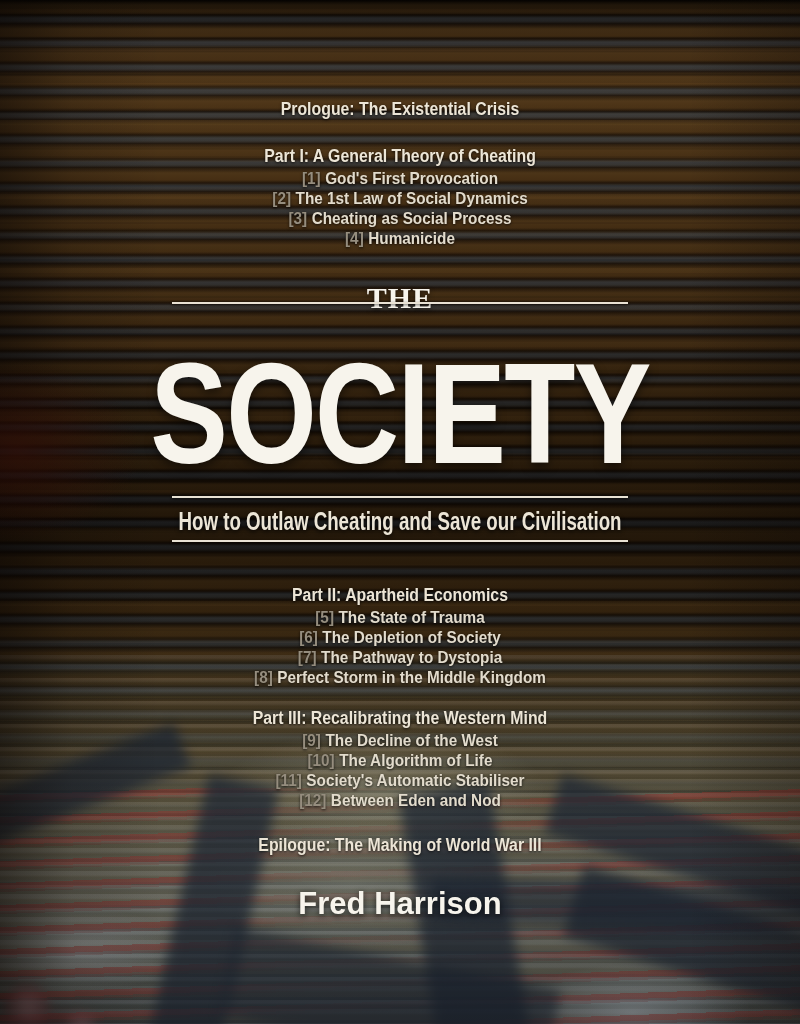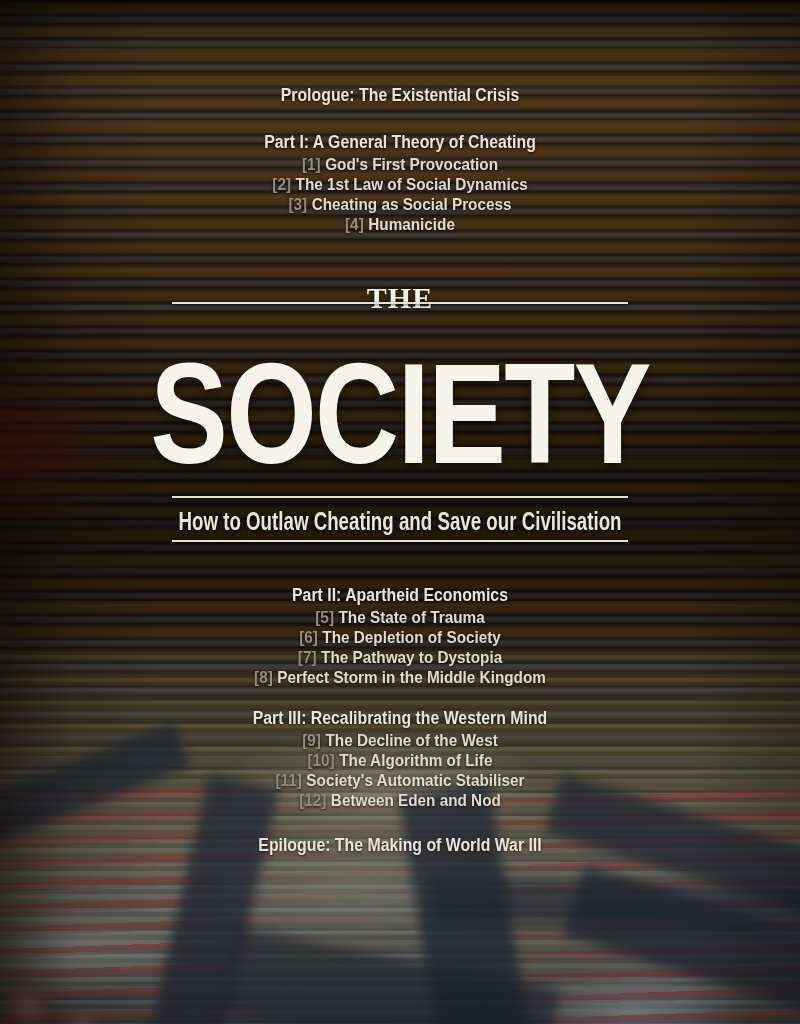--- a/index.html
+++ b/index.html
@@ -96,21 +96,21 @@
     font-weight: bold; line-height: 20px;
     text-shadow: 0 1px 3px rgba(0,0,0,0.75);
   }
   .heading { font-size: 18px; transform: scaleX(0.88); color: var(--text-cream, #ece5d6); }
   .chapter { font-size: 17px; transform: scaleX(0.90); color: var(--text-chapter, #e2dbcc); }
   .chapter .num { color: var(--text-dim, #958d7e); margin-right: 5px; }
   .gap-lg { margin-bottom: 27px; }
   .gap-sm { margin-bottom: 3px; }
   .gap-part { margin-top: 20px; }
 
-  .toc-top { top: 85px; }
+  .toc-top { top: 99px; }
   .toc-bottom { top: 585px; }
 
   .title-the {
     top: 281px; font-family: "Liberation Serif", serif; font-weight: bold;
     font-size: 30px; letter-spacing: 1px; color: var(--title-white, #f7f4ec);
     text-shadow: 0 2px 5px rgba(0,0,0,0.6);
   }
   .rule {
     position: absolute; left: 50%; transform: translateX(-50%);
     width: 456px; height: 2px; background: var(--rule-color, #e9e2d4);
@@ -181,14 +181,15 @@
     <div class="toc-line chapter"><span class="num">[7]</span><span>The Pathway to Dystopia</span></div>
     <div class="toc-line chapter"><span class="num">[8]</span><span>Perfect Storm in the Middle Kingdom</span></div>
     <div class="toc-line heading gap-sm gap-part">Part III: Recalibrating the Western Mind</div>
     <div class="toc-line chapter"><span class="num">[9]</span><span>The Decline of the West</span></div>
     <div class="toc-line chapter"><span class="num">[10]</span><span>The Algorithm of Life</span></div>
     <div class="toc-line chapter"><span class="num">[11]</span><span>Society's Automatic Stabiliser</span></div>
     <div class="toc-line chapter"><span class="num">[12]</span><span>Between Eden and Nod</span></div>
     <div class="toc-line heading gap-part" style="margin-top: 24px;">Epilogue: The Making of World War III</div>
   </div>
 
+  <div class="txt author">Fred Harrison</div>
 
 </div>
 
 </body></html>

